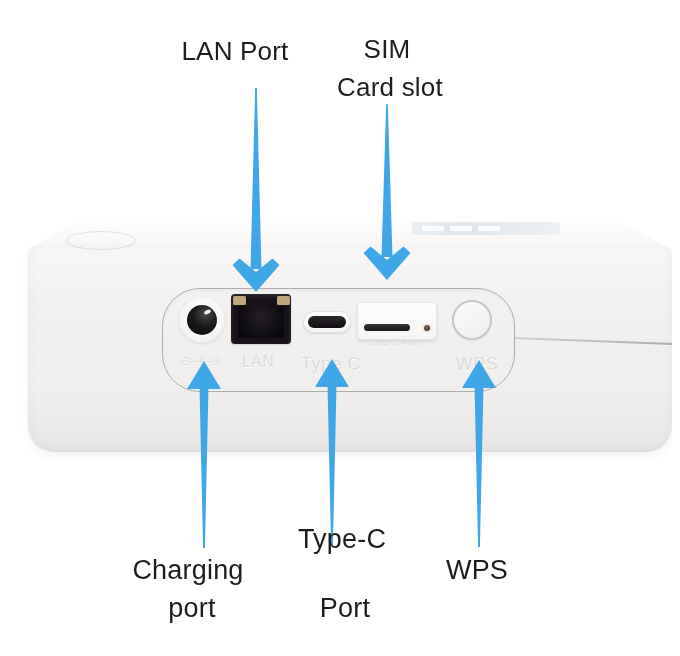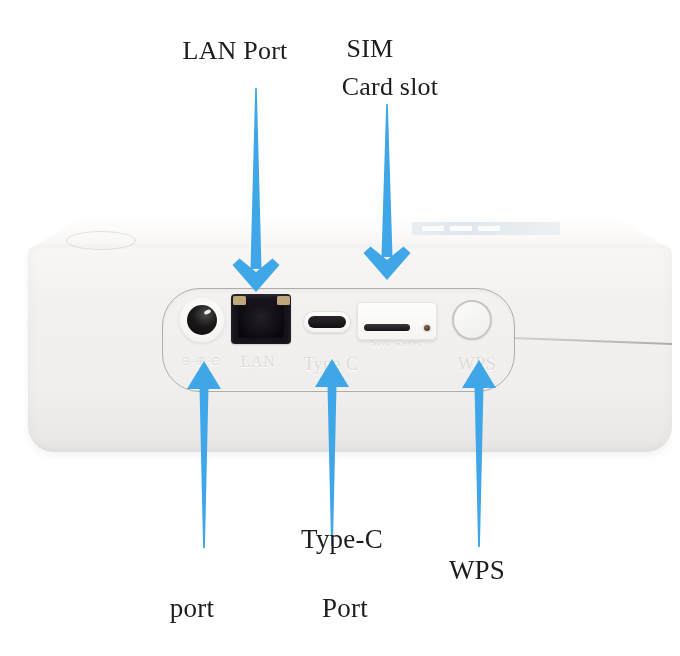--- a/index.html
+++ b/index.html
@@ -1,18 +1,18 @@
 <!DOCTYPE html>
 <html><head>
 <meta charset="utf-8">
 <style>
   html,body{margin:0;padding:0;background:#ffffff;}
   .scene{
     position:relative;width:672px;height:656px;background:#ffffff;
-    font-family:Liberation Serif, serif;overflow:hidden;
+    font-family:Liberation Sans, sans-serif;overflow:hidden;
   }
   
   .callout{
     position:absolute;transform:translateX(-50%);
     color:#1d1d1d;font-size:26px;font-weight:400;white-space:nowrap;
     letter-spacing:0.2px;
   }
   .callout.bottom{font-size:27px;}
   
   .top-face{
@@ -124,21 +124,21 @@
   
   .arrow{position:absolute;}
   .arrow polygon{fill:#3fa6e8;}
 </style>
 </head>
 <body>
 
 <div class="scene">
 
   <div class="callout" style="left:235px;top:36px;">LAN Port</div>
-  <div class="callout" style="left:370px;top:34px;">SIM</div>
+  <div class="callout" style="left:387px;top:34px;">SIM</div>
   <div class="callout" style="left:390px;top:72px;">Card slot</div>
 
   <div class="top-face"></div>
   <div class="front-face"></div>
   <div class="top-logo"></div>
   <div class="top-sticker">
       <i></i>
       <i></i>
       <i></i>
     </div>
@@ -189,18 +189,19 @@
   </svg>
   <svg class="arrow" style="left:310px;top:356px;" width="44" height="195" viewBox="0 0 44 195">
     <polygon points="22,3 39,31 5,31"></polygon>
     <polygon points="17.5,29 26.5,29 22.9,190 21.1,190"></polygon>
   </svg>
   <svg class="arrow" style="left:457px;top:357px;" width="44" height="195" viewBox="0 0 44 195">
     <polygon points="22,3 39,31 5,31"></polygon>
     <polygon points="17.5,29 26.5,29 22.9,190 21.1,190"></polygon>
   </svg>
 
+  <div class="callout bottom" style="left:188px;top:555px;">Charging</div>
   <div class="callout bottom" style="left:192px;top:593px;">port</div>
   <div class="callout bottom" style="left:342px;top:524px;">Type-C</div>
   <div class="callout bottom" style="left:345px;top:593px;">Port</div>
   <div class="callout bottom" style="left:477px;top:555px;">WPS</div>
 
 </div>
 
 </body></html>

